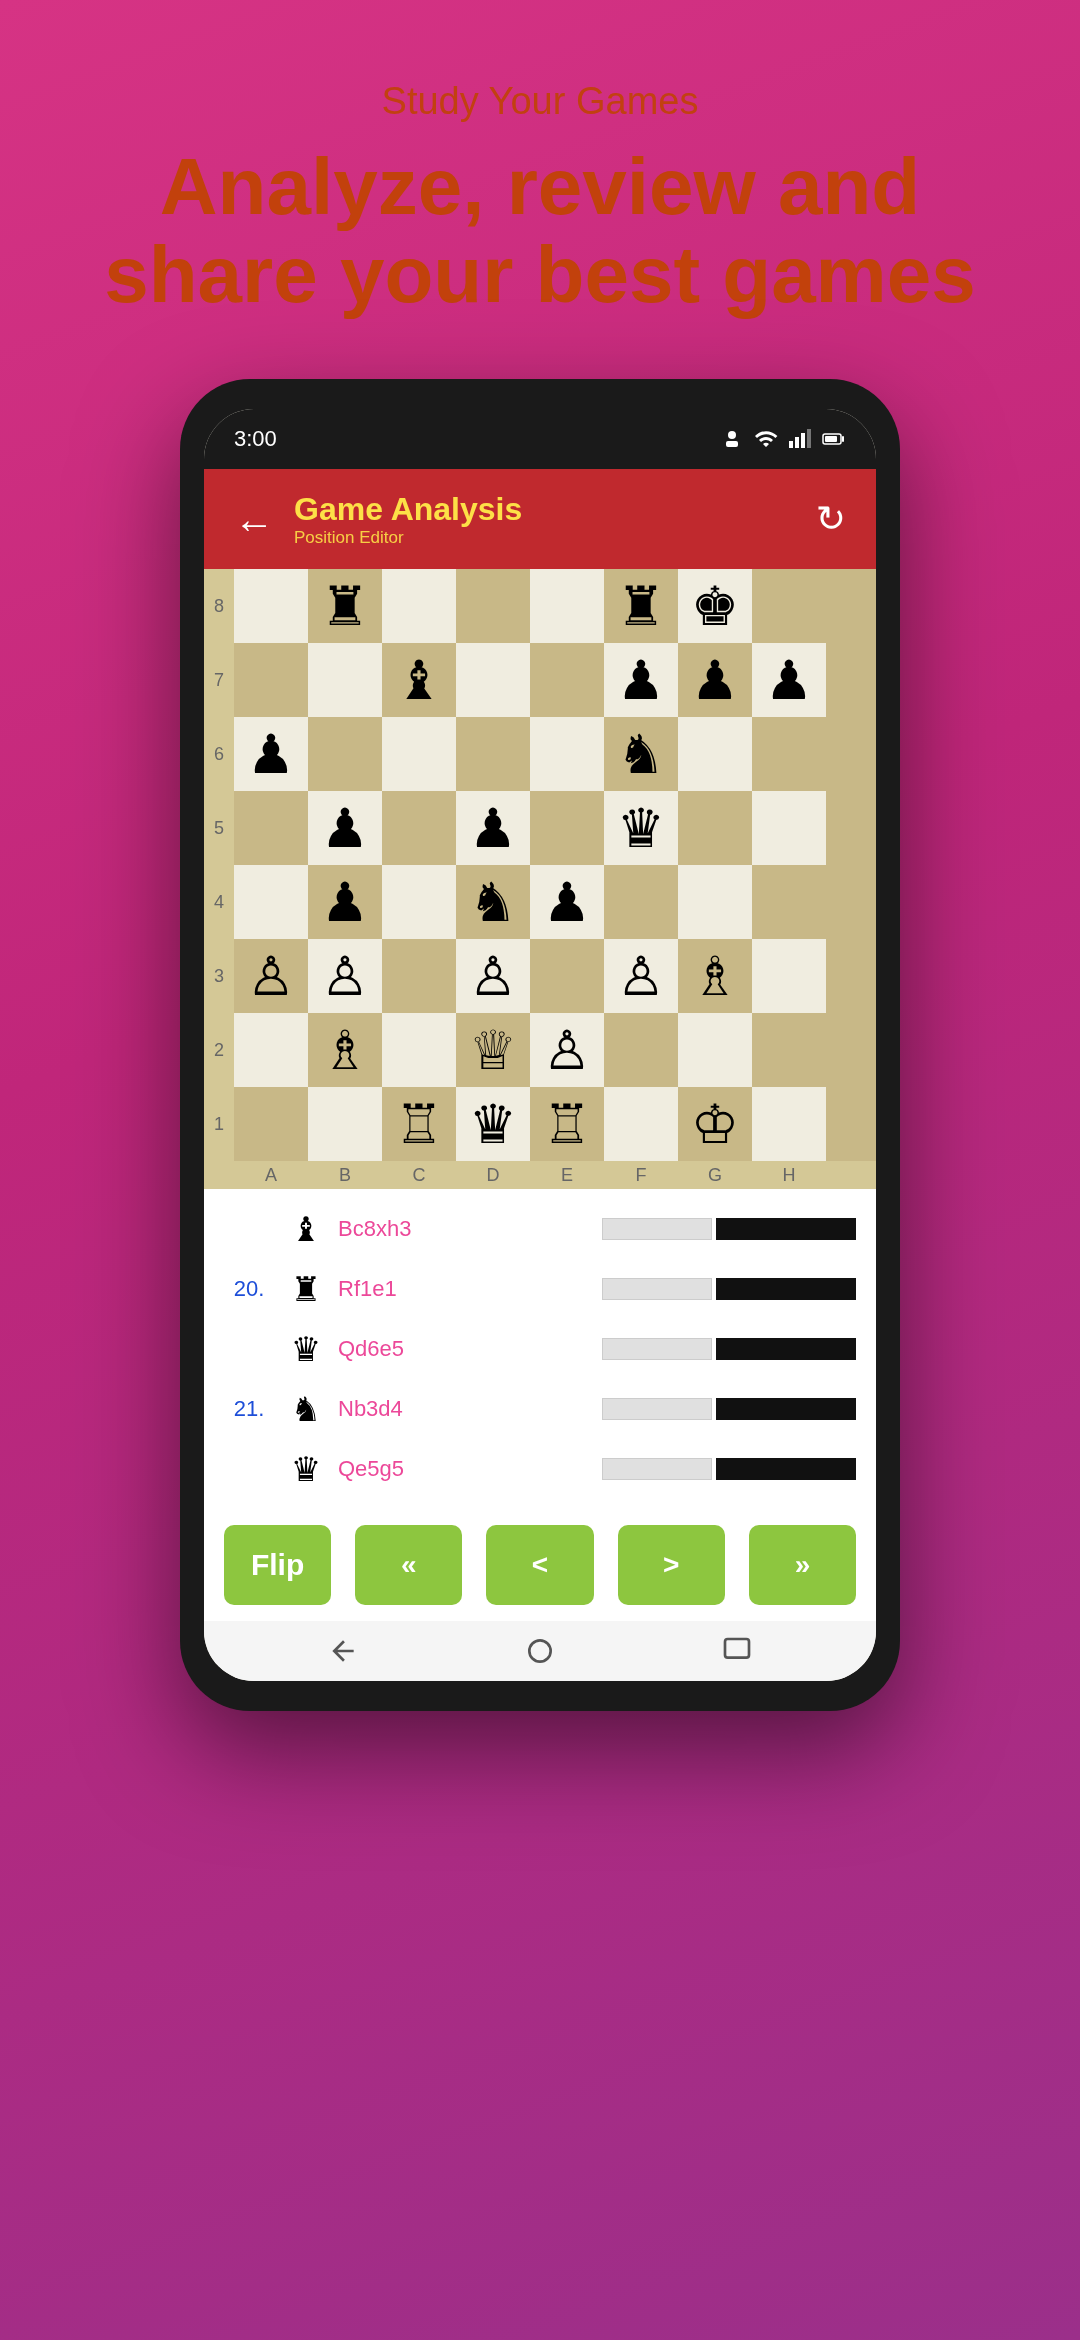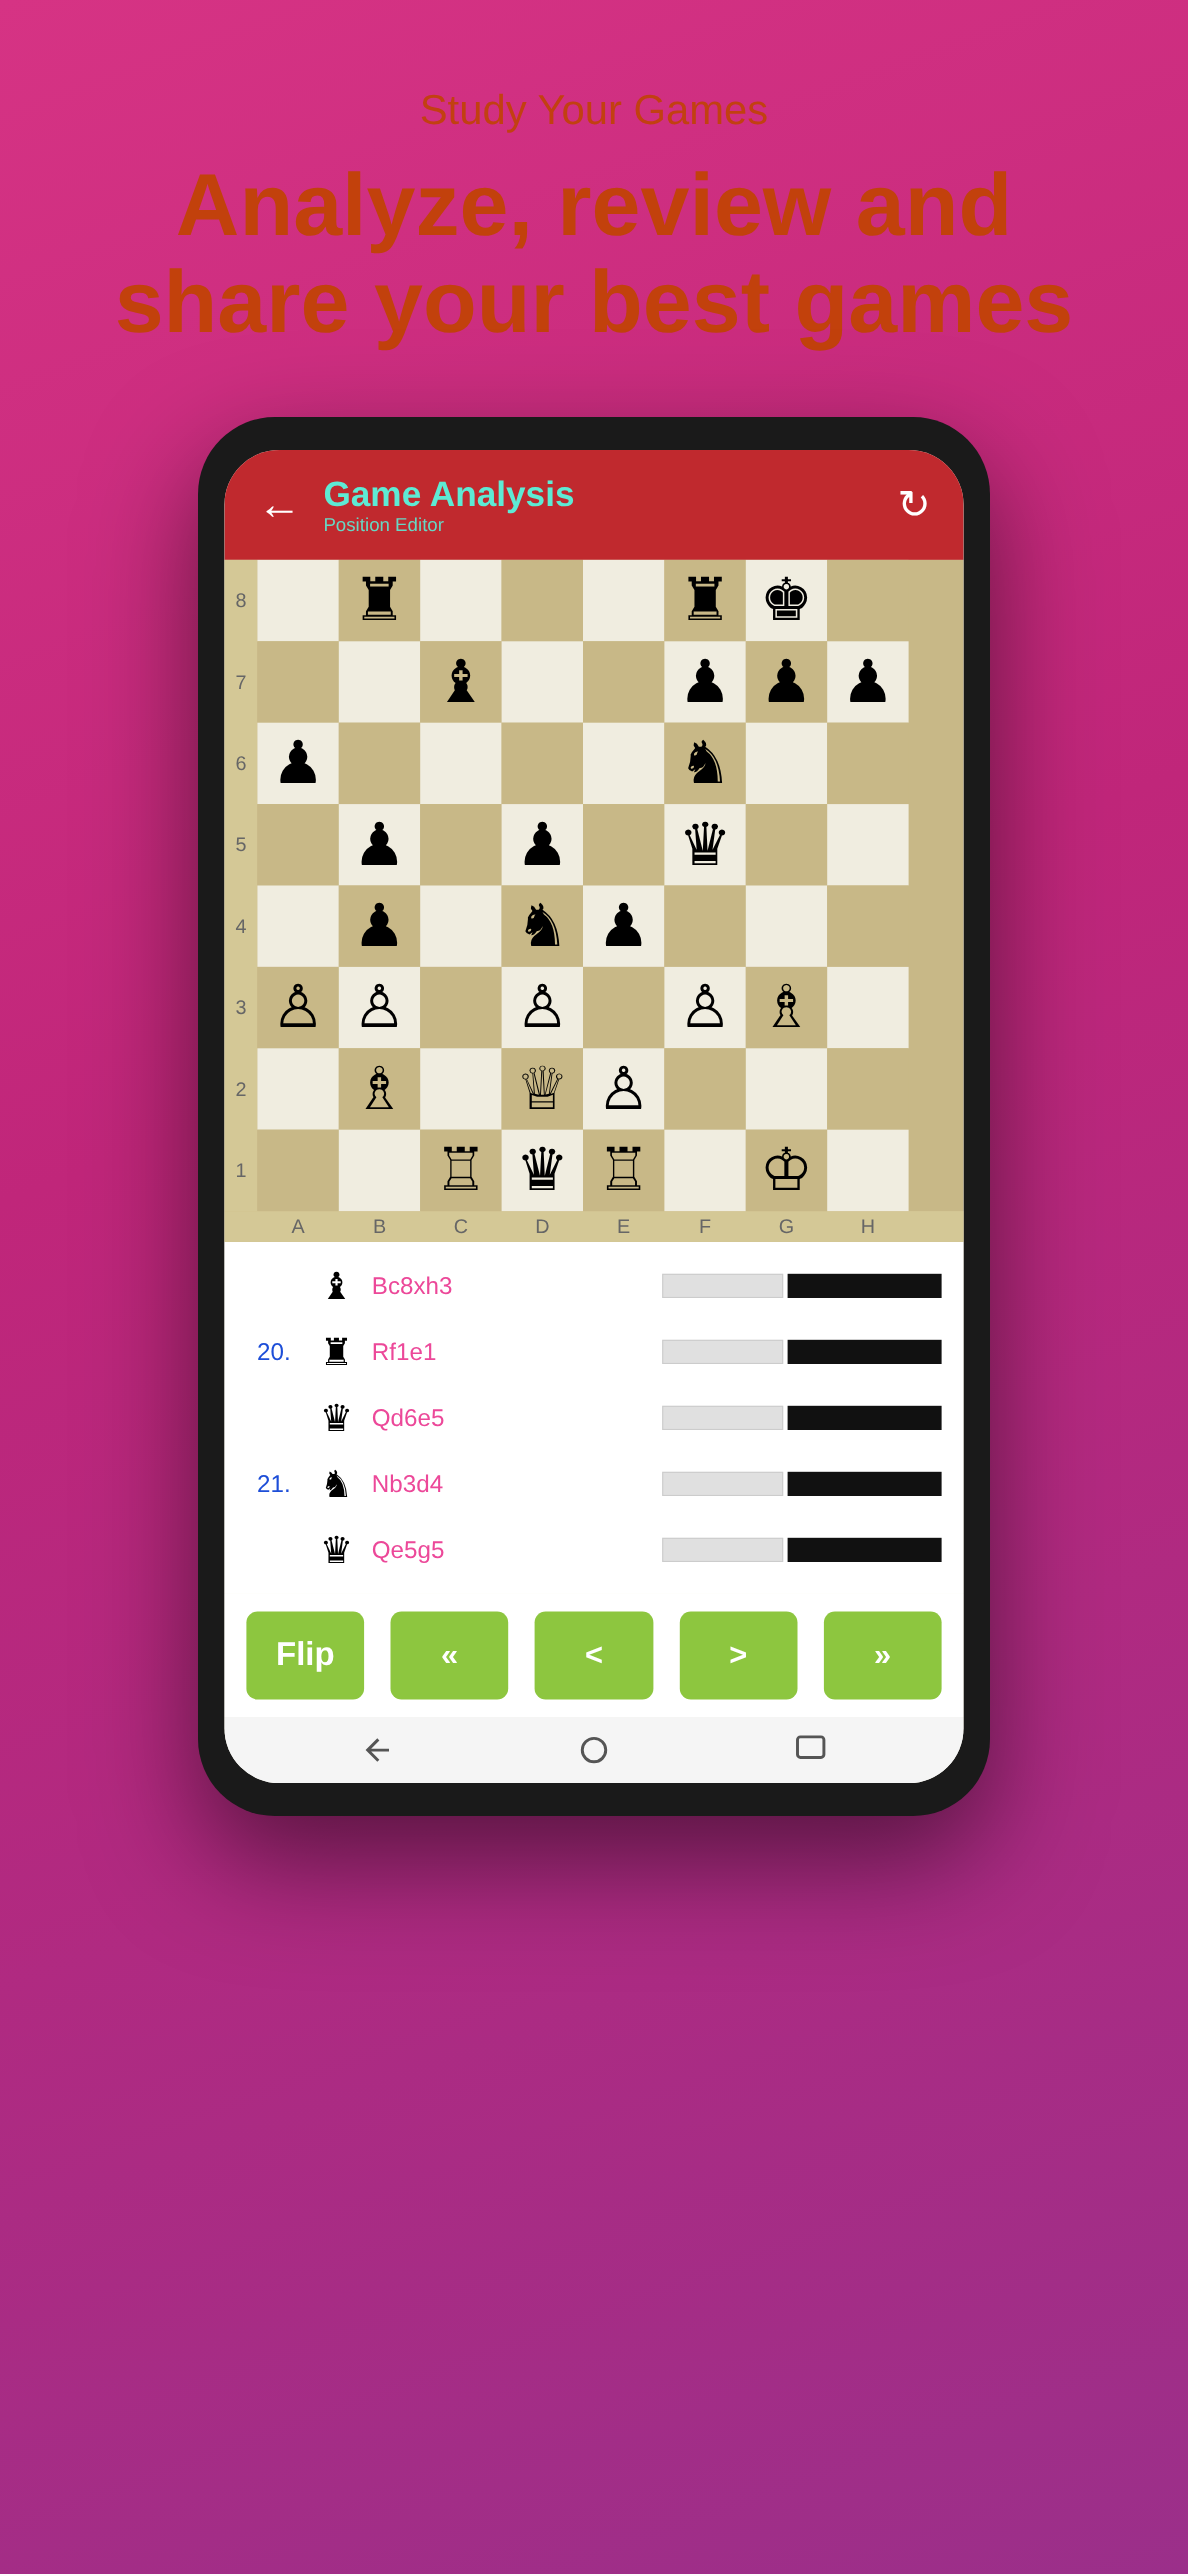--- a/index.html
+++ b/index.html
@@ -83,21 +83,21 @@
     }
 
     .app-bar-back {
       color: white;
       font-size: 40px;
       cursor: pointer;
     }
 
     .app-bar-title {
       flex: 1;
-      color: #5eead4;
+      color: #fde047;
     }
 
     .app-bar-title .main-title {
       font-size: 32px;
       font-weight: bold;
     }
 
     .app-bar-title .sub-title {
       font-size: 17px;
       opacity: 0.9;
@@ -288,20 +288,43 @@
 <div class="hero-text">
   <div class="hero-subtitle">Study Your Games</div>
   <div class="hero-title">Analyze, review and share your best games</div>
 </div>
 
 <div class="phone-container">
   <div class="phone-frame">
 
     <div class="phone-screen">
 
+      <div class="status-bar">
+        <span class="status-left">3:00</span>
+        <div class="status-icons">
+          <svg viewBox="0 0 24 24">
+              <circle cx="12" cy="8" r="4"></circle>
+              <rect x="6" y="14" width="12" height="6" rx="2"></rect>
+            </svg>
+          <svg viewBox="0 0 24 24">
+              <path d="M1 9l2 2c5.1-5 13.3-5 18.4 0l2-2C16.9 2.6 7.1 2.6 1 9zm8 8l3 3 3-3c-1.7-1.7-4.3-1.7-6 0zm-4-4l2 2c2.8-2.8 7.2-2.8 10 0l2-2C15.1 9.1 8.9 9.1 5 13z"></path>
+            </svg>
+          <svg viewBox="0 0 24 24">
+              <rect x="1" y="14" width="4" height="7"></rect>
+              <rect x="7" y="10" width="4" height="11"></rect>
+              <rect x="13" y="6" width="4" height="15"></rect>
+              <rect x="19" y="2" width="4" height="19" opacity="0.4"></rect>
+            </svg>
+          <svg viewBox="0 0 24 24">
+              <rect x="1" y="7" width="18" height="10" rx="2" stroke="white" stroke-width="1.5" fill="none"></rect>
+              <rect x="3" y="9" width="12" height="6" rx="1"></rect>
+              <path d="M21 10v4" stroke="white" stroke-width="2" stroke-linecap="round"></path>
+            </svg>
+        </div>
+      </div>
 
       <div class="app-bar">
         <div class="app-bar-back">←</div>
         <div class="app-bar-title">
           <div class="main-title">Game Analysis</div>
           <div class="sub-title">Position Editor</div>
         </div>
         <div class="app-bar-refresh">↻</div>
       </div>
 

